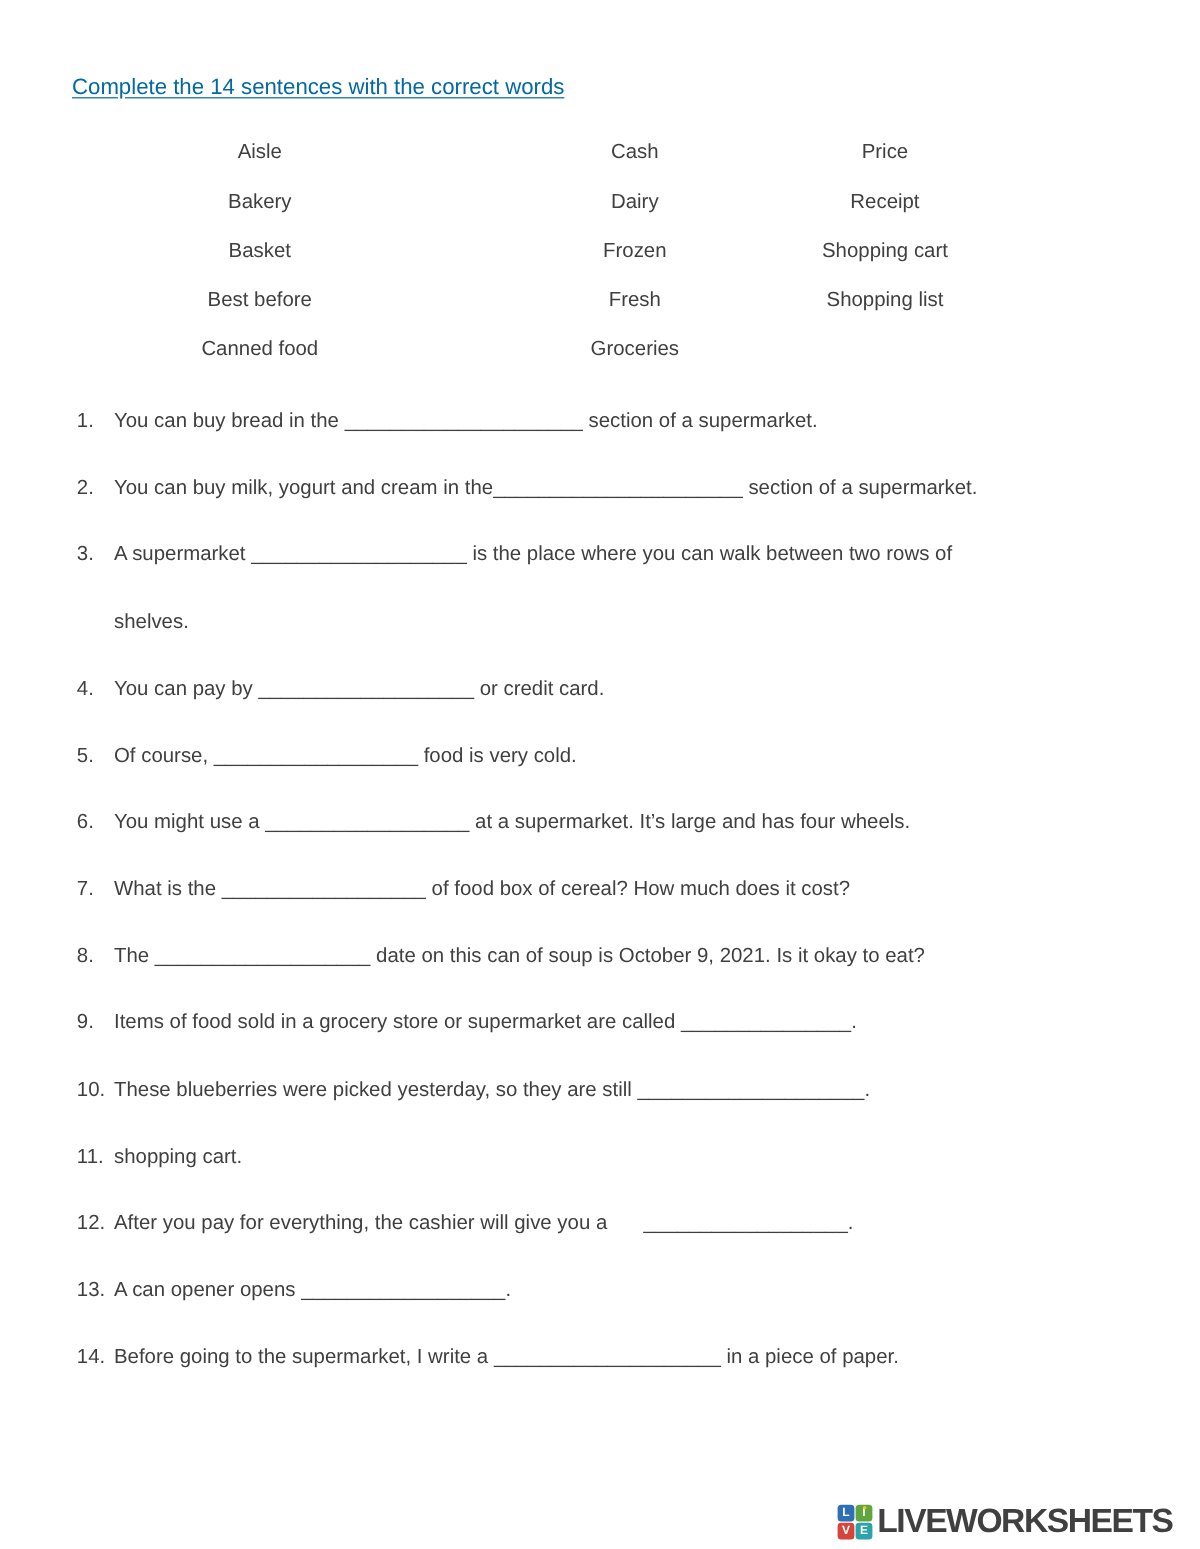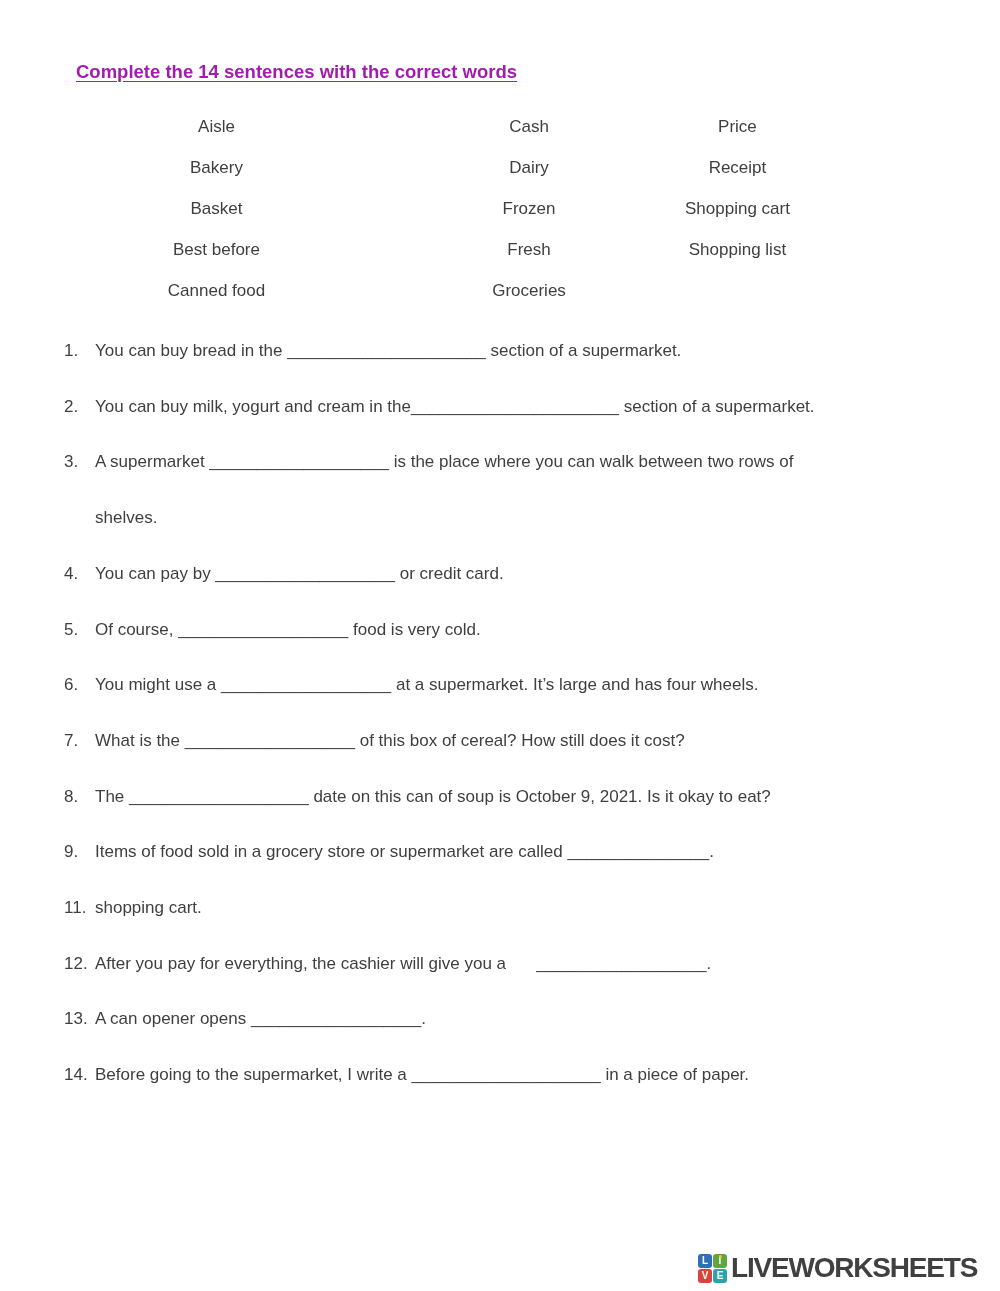--- a/index.html
+++ b/index.html
@@ -11,26 +11,25 @@
     background: #ffffff;
     font-family: "Liberation Sans", sans-serif;
     color: #3f3f3f;
     overflow: hidden;
   }
   .title {
     position: absolute;
     left: 60px;
     top: 61px;
     font-size: 18.5px;
-    font-weight: bold;
-    color: #a21caf;
+    font-weight: normal;
+    color: #0369a1;
     text-decoration: underline;
     text-underline-offset: 3px;
     white-space: nowrap;
-    margin-left: 16px;
   }
   .word-bank {
     position: absolute;
     left: 60px;
     top: 106px;
     display: grid;
     grid-template-columns: 313px 312px auto;
     font-size: 17px;
   }
   .word-bank .col .word {
@@ -165,33 +164,37 @@
       <div class="line"><span>Of course, </span><span class="blank">__________________</span><span> food is very cold.</span></div>
     </div>
 
     <div class="sentence">
       <span class="num">6.</span>
       <div class="line"><span>You might use a </span><span class="blank">__________________</span><span> at a supermarket. It’s large and has four wheels.</span></div>
     </div>
 
     <div class="sentence">
       <span class="num">7.</span>
-      <div class="line"><span>What is the </span><span class="blank">__________________</span><span> of this box of cereal? How still does it cost?</span></div>
+      <div class="line"><span>What is the </span><span class="blank">__________________</span><span> of food box of cereal? How much does it cost?</span></div>
     </div>
 
     <div class="sentence">
       <span class="num">8.</span>
       <div class="line"><span>The </span><span class="blank">___________________</span><span> date on this can of soup is October 9, 2021. Is it okay to eat?</span></div>
     </div>
 
     <div class="sentence">
       <span class="num">9.</span>
       <div class="line"><span>Items of food sold in a grocery store or supermarket are called </span><span class="blank">_______________</span><span>.</span></div>
     </div>
 
+    <div class="sentence">
+      <span class="num">10.</span>
+      <div class="line"><span>These blueberries were picked yesterday, so they are still </span><span class="blank">____________________</span><span>.</span></div>
+    </div>
 
     <div class="sentence">
       <span class="num">11.</span>
       <div class="line">shopping cart.</div>
     </div>
 
     <div class="sentence">
       <span class="num">12.</span>
       <div class="line"><span>After you pay for everything, the cashier will give you a   </span><span class="blank">__________________</span><span>.</span></div>
     </div>

